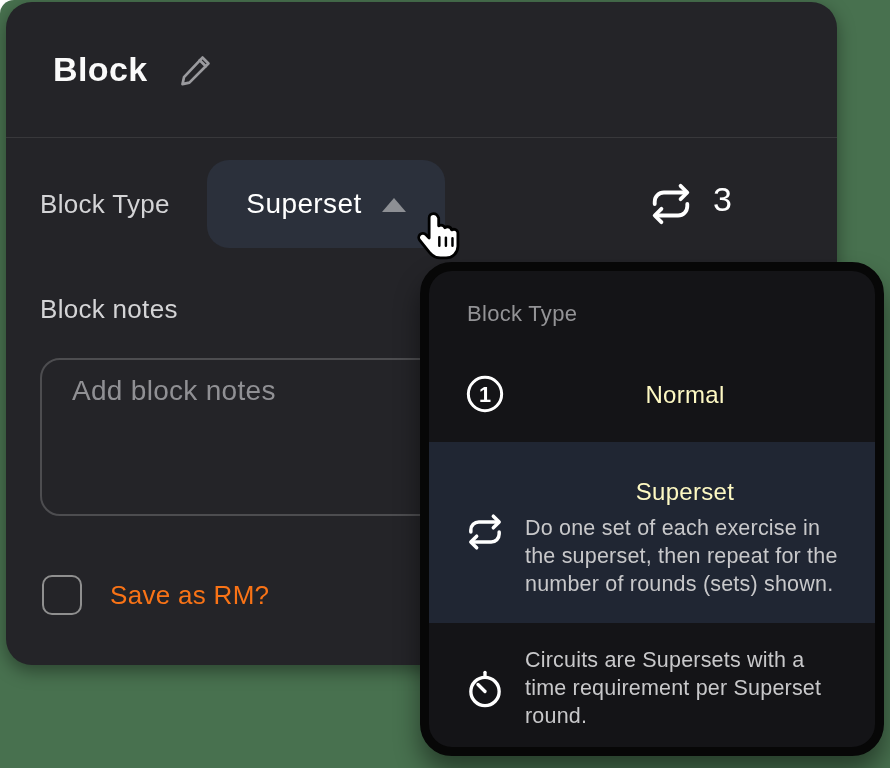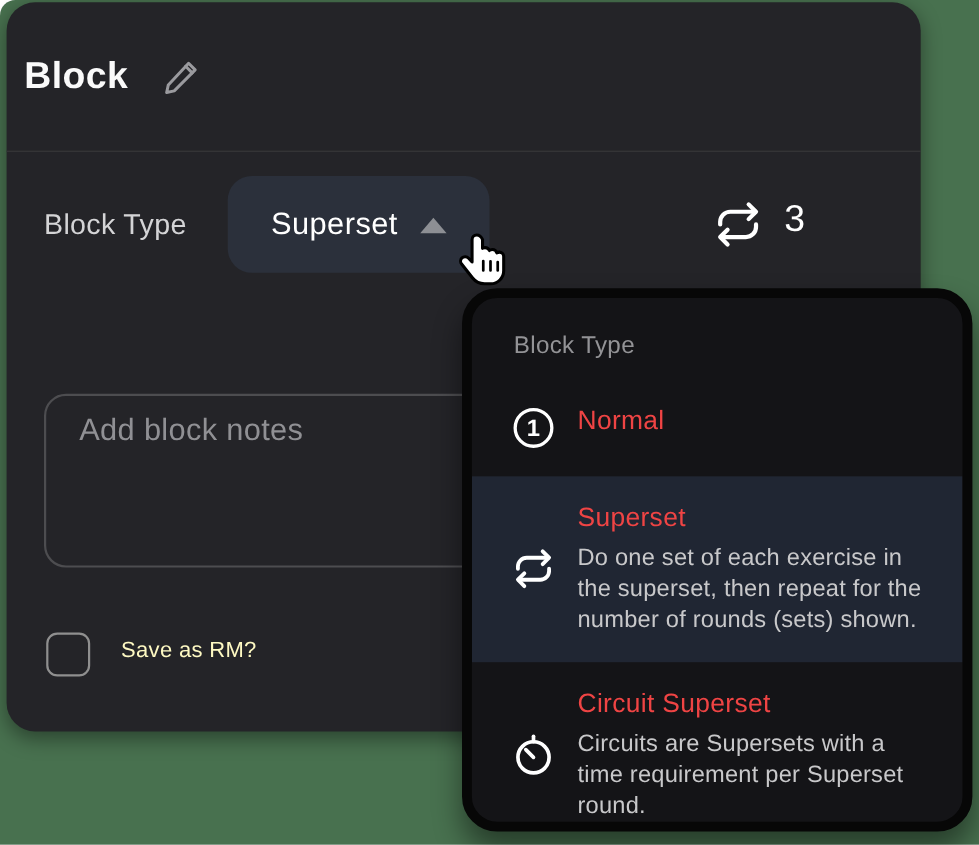--- a/index.html
+++ b/index.html
@@ -15,21 +15,21 @@
   }
   
   .panel{
     position:absolute;left:6px;top:2px;width:831px;height:663px;
     background:#242428;border-radius:26px;
     box-shadow:0 6px 18px rgba(0,0,0,0.40);
   }
   .panel-header{
     position:absolute;left:0;top:0;right:0;height:136px;
     border-bottom:1px solid #38383b;
-    display:flex;align-items:center;gap:30px;padding-left:16px;box-sizing:border-box;
+    display:flex;align-items:center;gap:30px;padding-left:47px;box-sizing:border-box;
   }
   .panel-title{font-size:34px;font-weight:600;color:#fafafa;letter-spacing:.4px;}
   .pencil{width:36px;height:36px;display:block;}
   .label{position:absolute;font-size:26px;color:#d4d4d6;letter-spacing:.3px;}
   .block-type-label{left:34px;top:187px;}
   .pill{
     position:absolute;left:201px;top:158px;width:238px;height:88px;
     background:#2b303b;border-radius:22px;border:none;cursor:pointer;
     display:flex;align-items:center;justify-content:center;gap:20px;
   }
@@ -46,39 +46,39 @@
     position:absolute;left:34px;top:356px;width:758px;height:158px;box-sizing:border-box;
     border:2px solid #4d4d50;border-radius:20px;background:transparent;cursor:text;
   }
   .notes-placeholder{
     position:absolute;left:30px;top:15px;font-size:28px;color:#909094;letter-spacing:.3px;
   }
   .checkbox{
     position:absolute;left:36px;top:573px;width:40px;height:40px;box-sizing:border-box;
     border:2.5px solid #8f8f8f;border-radius:10px;background:transparent;cursor:pointer;
   }
-  .save-label{position:absolute;left:104px;top:578px;font-size:20px;color:#fef9c3;letter-spacing:.3px;}
+  .save-label{position:absolute;left:104px;top:578px;font-size:26px;color:#f97316;letter-spacing:.3px;}
   
   .popup{
     position:absolute;left:420px;top:262px;width:464px;height:494px;box-sizing:border-box;
     background:#141417;border:9px solid #070707;border-radius:32px;
     box-shadow:0 16px 26px rgba(0,0,0,0.45);
     overflow:hidden;z-index:5;
   }
   .popup-header{
     padding:30px 0 0 38px;font-size:22px;color:#939396;letter-spacing:.3px;
   }
   .option{
     display:grid;grid-template-columns:80px 1fr;
     padding:24px 30px 24px 16px;box-sizing:border-box;cursor:pointer;
   }
   .option.first{margin-top:18px;}
   .option.selected{background:#202633;}
   .option-icon{align-self:center;justify-self:center;width:40px;height:40px;}
-  .option-title{font-size:24px;color:#ef4444;font-weight:500;letter-spacing:.3px;margin:0 0 9px 0;}
+  .option-title{font-size:24px;color:#fef9c3;font-weight:500;letter-spacing:.3px;margin:12px 0 9px 0;text-align:center;}
   .option-desc{font-size:21.5px;color:#c8c8ca;line-height:1.3;letter-spacing:.2px;max-width:345px;}
   
   .cursor{position:absolute;left:417px;top:211px;width:46px;height:48px;z-index:9;pointer-events:none;}
   svg{display:block;}
 </style>
 </head>
 <body>
 
 <div class="backdrop"></div>
 
@@ -105,20 +105,21 @@
   <span class="rounds-icon">
     <svg viewBox="0 0 24 24" fill="none" stroke="#ffffff" stroke-width="2" stroke-linecap="round" stroke-linejoin="round">
       <path d="M17 2.5l3.5 3.5L17 9.5"></path>
       <path d="M3.5 12V10.8A4.8 4.8 0 0 1 8.3 6H20"></path>
       <path d="M7 21.5L3.5 18 7 14.5"></path>
       <path d="M20.5 12v1.2a4.8 4.8 0 0 1-4.8 4.8H4"></path>
     </svg>
   </span>
   <span class="rounds-value">3</span>
 
+  <span class="label notes-label">Block notes</span>
 
   <div class="notes-box">
     <span class="notes-placeholder">Add block notes</span>
   </div>
 
   <div class="checkbox"></div>
   <span class="save-label">Save as RM?</span>
 
 </div>
 
@@ -155,21 +156,20 @@
 
   <div class="option">
     <span class="option-icon">
       <svg viewBox="0 0 24 24" fill="none" stroke="#ffffff" stroke-width="2" stroke-linecap="round">
         <circle cx="12" cy="13.5" r="8.5"></circle>
         <path d="M12 13.5L7.8 9.3"></path>
         <path d="M12 2v3"></path>
       </svg>
     </span>
     <div>
-      <div class="option-title">Circuit Superset</div>
       <div class="option-desc">Circuits are Supersets with a time requirement per Superset round.</div>
     </div>
   </div>
 
 </div>
 
 <span class="cursor">
   <svg viewBox="0 0 28 32">
     <path d="M10 1.6c-1.5 0-2.6 1.1-2.6 2.6v12.3l-1.9-2c-1-1.1-2.7-1.2-3.7-.2-.9.9-1 2.4-.2 3.4l6.1 7.7c1.6 2 4 3.2 6.6 3.2h3.4c4 0 7.2-3.2 7.2-7.2v-7.9c0-1.3-1.1-2.4-2.4-2.4-.5 0-1 .2-1.4.4-.3-1.1-1.3-1.9-2.5-1.9-.6 0-1.2.2-1.6.6-.4-1-1.3-1.6-2.4-1.6-.5 0-1 .1-1.4.4V4.2C12.6 2.7 11.5 1.6 10 1.6z" fill="#ffffff" stroke="#000000" stroke-width="1.7" stroke-linejoin="round"></path>
     <path d="M13.6 16v5.2 M17.6 16.2v5 M21.6 16.6v4.6" stroke="#000000" stroke-width="1.5" stroke-linecap="round" fill="none"></path>

